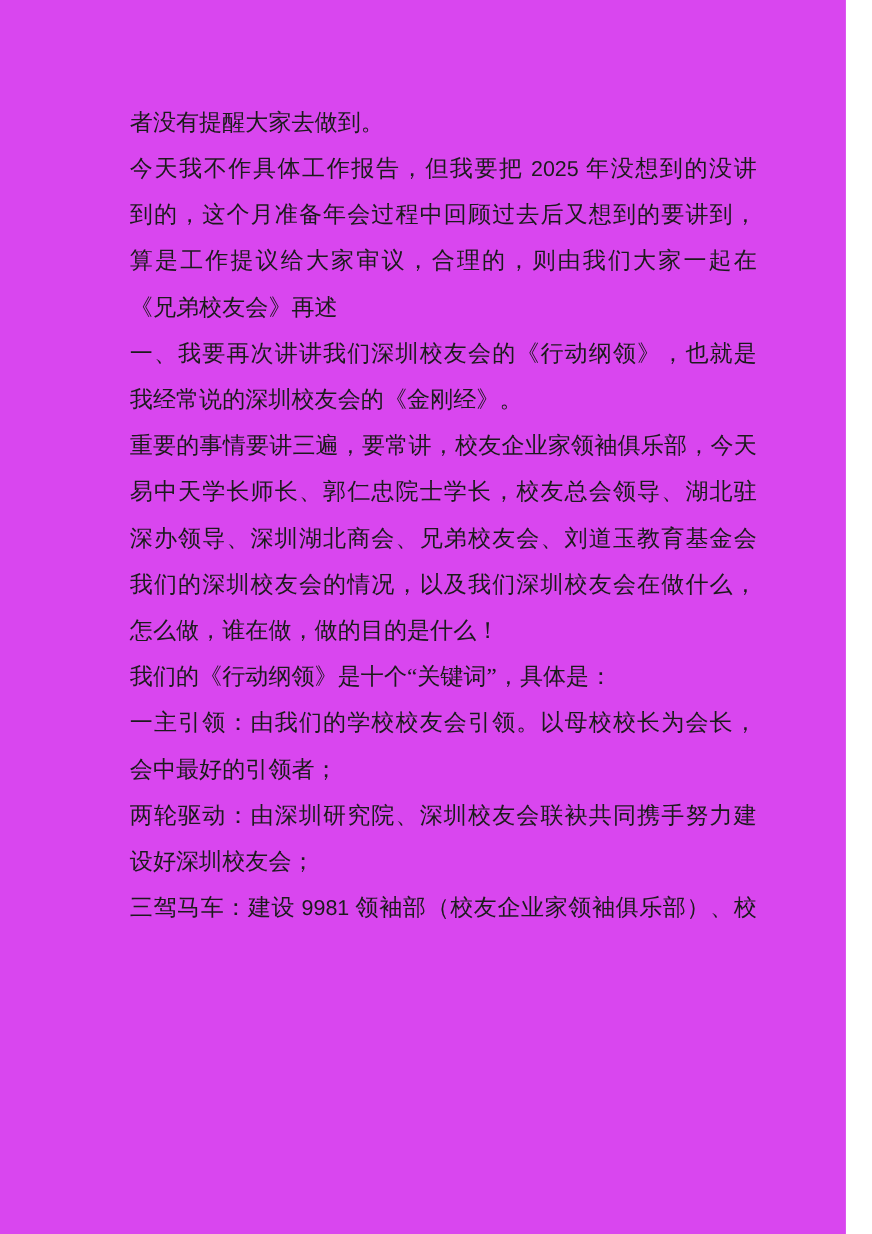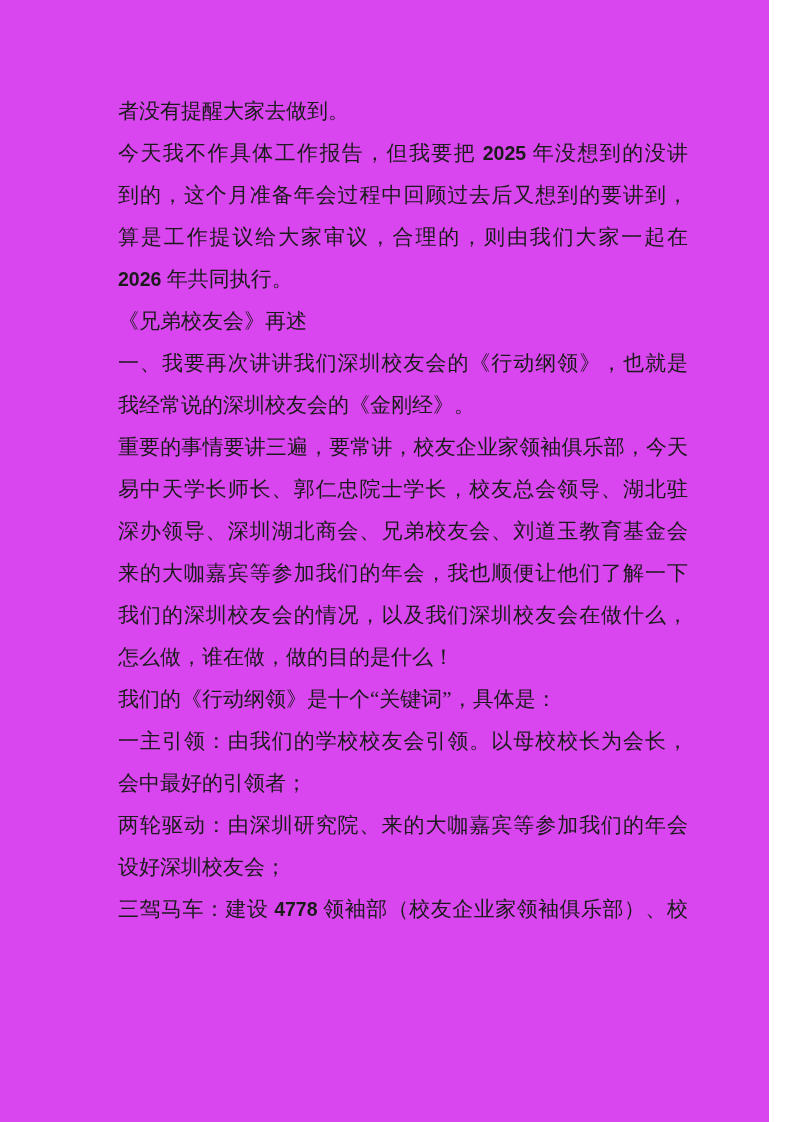--- a/index.html
+++ b/index.html
@@ -19,41 +19,39 @@
     font-size: 21px;
     font-family: "Liberation Serif", "DejaVu Serif", serif;
     color: #1b1b1b;
     text-align: justify;
     text-align-last: left;
     white-space: normal;
   }
   .doc-line.fill { text-align-last: justify; }
   .latin {
     font-family: "Liberation Sans", "DejaVu Sans", sans-serif;
-    font-weight: 700;
+    font-weight: 400;
     font-size: 0.93em;
   }
 </style>
 </head>
 <body>
 
 <div class="page">
   <div class="doc-line">者没有提醒大家去做到。</div>
   <div class="doc-line fill">今天我不作具体工作报告，但我要把 <span class="latin">2025</span> 年没想到的没讲</div>
   <div class="doc-line fill">到的，这个月准备年会过程中回顾过去后又想到的要讲到，</div>
   <div class="doc-line fill">算是工作提议给大家审议，合理的，则由我们大家一起在</div>
-  <div class="doc-line"><span class="latin">2026</span> 年共同执行。</div>
   <div class="doc-line">《兄弟校友会》再述</div>
   <div class="doc-line fill">一、我要再次讲讲我们深圳校友会的《行动纲领》，也就是</div>
   <div class="doc-line">我经常说的深圳校友会的《金刚经》。</div>
   <div class="doc-line fill">重要的事情要讲三遍，要常讲，校友企业家领袖俱乐部，今天</div>
   <div class="doc-line fill">易中天学长师长、郭仁忠院士学长，校友总会领导、湖北驻</div>
   <div class="doc-line fill">深办领导、深圳湖北商会、兄弟校友会、刘道玉教育基金会</div>
-  <div class="doc-line fill">来的大咖嘉宾等参加我们的年会，我也顺便让他们了解一下</div>
   <div class="doc-line fill">我们的深圳校友会的情况，以及我们深圳校友会在做什么，</div>
   <div class="doc-line">怎么做，谁在做，做的目的是什么！</div>
   <div class="doc-line">我们的《行动纲领》是十个“关键词”，具体是：</div>
   <div class="doc-line fill">一主引领：由我们的学校校友会引领。以母校校长为会长，</div>
   <div class="doc-line">会中最好的引领者；</div>
-  <div class="doc-line fill">两轮驱动：由深圳研究院、来的大咖嘉宾等参加我们的年会</div>
+  <div class="doc-line fill">两轮驱动：由深圳研究院、深圳校友会联袂共同携手努力建</div>
   <div class="doc-line">设好深圳校友会；</div>
-  <div class="doc-line fill">三驾马车：建设 <span class="latin">4778</span> 领袖部（校友企业家领袖俱乐部）、校</div>
+  <div class="doc-line fill">三驾马车：建设 <span class="latin">9981</span> 领袖部（校友企业家领袖俱乐部）、校</div>
 </div>
 
 </body></html>

